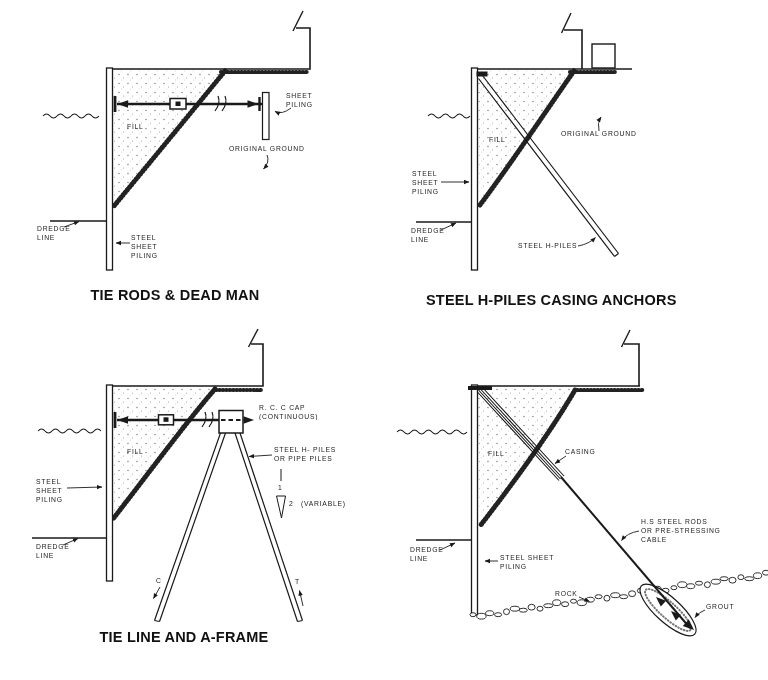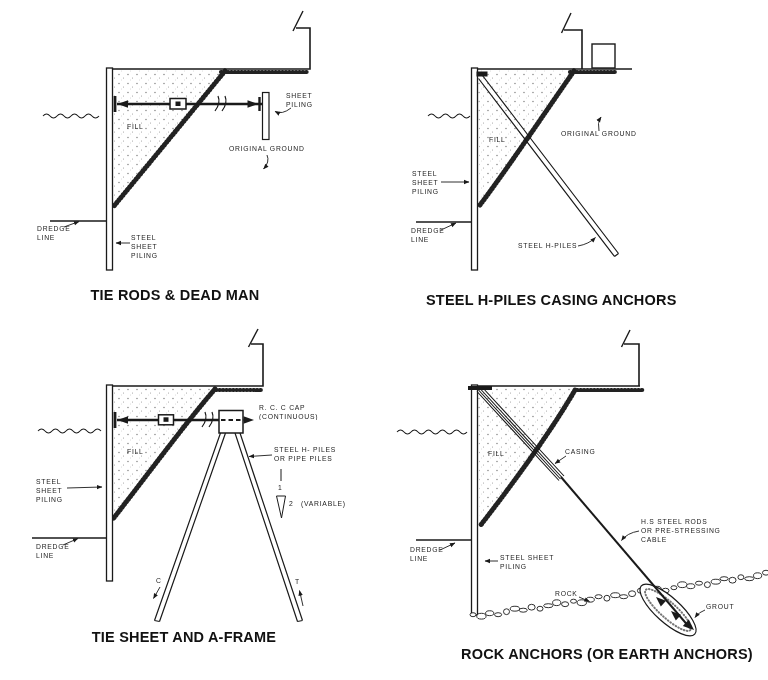--- a/index.html
+++ b/index.html
@@ -226,34 +226,33 @@
   <div>STEEL</div>
   <div>SHEET</div>
   <div>PILING</div>
 </div>
 <div class="lbl" style="left:36px;top:542px;">
   <div>DREDGE</div>
   <div>LINE</div>
 </div>
 <div class="lbl" style="left:156px;top:576px;">C</div>
 <div class="lbl" style="left:295px;top:577px;">T</div>
-<div class="title" style="left:84px;top:629px;width:200px;">TIE SHEET AND A-FRAME</div>
+<div class="title" style="left:84px;top:629px;width:200px;">TIE LINE AND A-FRAME</div>
 
 <div class="lbl" style="left:488px;top:449px;">FILL</div>
 <div class="lbl" style="left:565px;top:447px;">CASING</div>
 <div class="lbl" style="left:641px;top:517px;">
   <div>H.S STEEL RODS</div>
   <div>OR PRE-STRESSING</div>
   <div>CABLE</div>
 </div>
 <div class="lbl" style="left:500px;top:553px;">
   <div>STEEL SHEET</div>
   <div>PILING</div>
 </div>
 <div class="lbl" style="left:410px;top:545px;">
   <div>DREDGE</div>
   <div>LINE</div>
 </div>
 <div class="lbl" style="left:555px;top:589px;">ROCK</div>
 <div class="lbl" style="left:706px;top:602px;">GROUT</div>
-<div class="title" style="left:461px;top:646px;width:274px;">ROCK ANCHORS (OR EARTH ANCHORS)</div>
 
 </div>
 
 </body></html>

